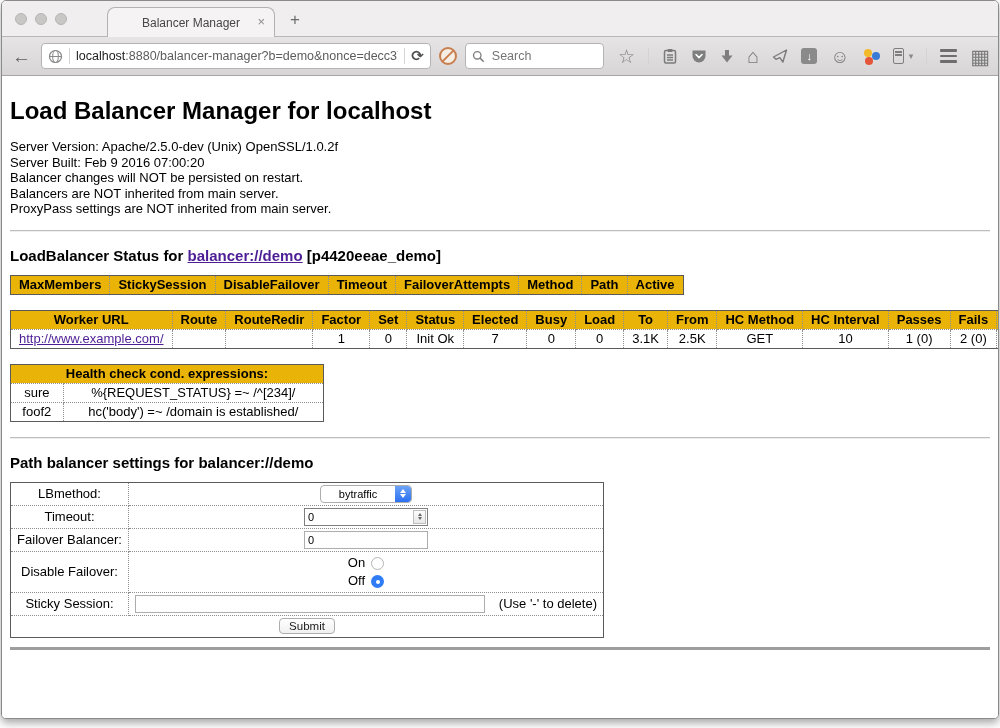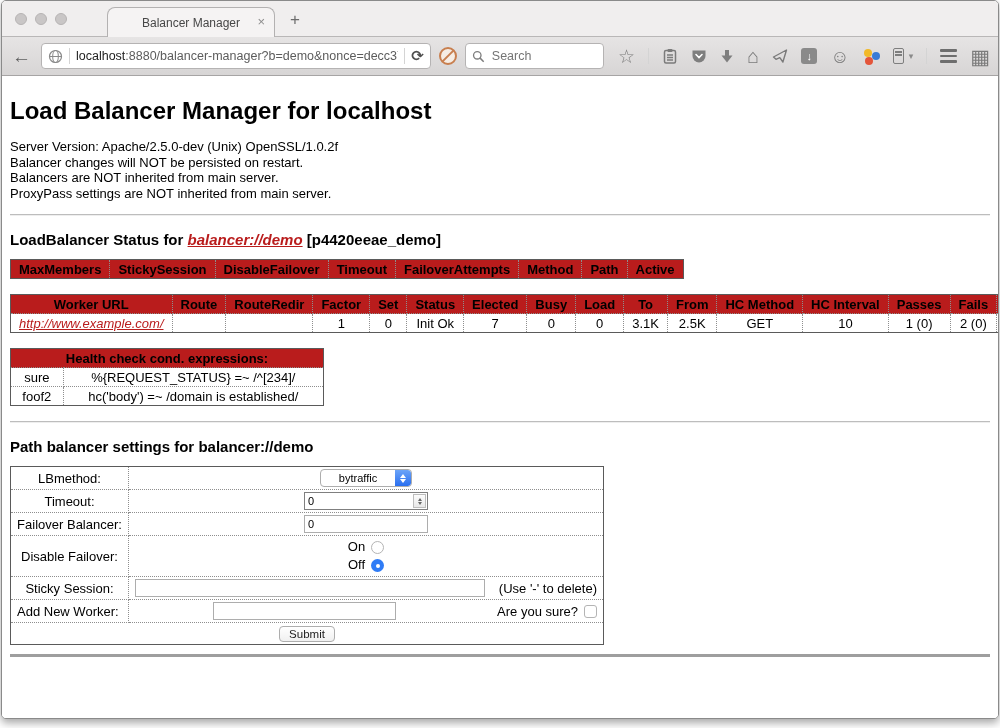--- a/index.html
+++ b/index.html
@@ -53,24 +53,24 @@
   .hamburger { display:flex; flex-direction:column; gap:3px; }
   .hamburger i { width:17px; height:2.5px; background:#6e6e6e; border-radius:1px; }
 
   
   .content { background:#fff; height:643px; padding:0 8px; overflow:hidden; color:#000; }
   h1.pagetitle { font-size:24px; margin:21px 0 14px 0; letter-spacing:0; }
   .svinfo { font-size:13px; line-height:15.6px; }
   hr.rule { border:0; height:2px; background:#bdbdbd; border-bottom:1px solid #eee; margin:13px 0 0 0; }
   hr.rule-bottom { border:0; height:3px; background:#9e9e9e; margin:9px 0 0 0; }
   h3.sect { font-size:15px; margin:15px 0 11px 0; }
-  a.plink { color:#b91c1c; text-decoration:underline;font-style:italic; }
+  a.plink { color:#4c1d95; text-decoration:underline; }
   table.apache { border-collapse:collapse; border:1px solid #5a5a5a; font-size:13px; margin-bottom:15px; }
   table.apache th, table.apache td { border:1px dotted #8e8e8e; padding:1px 8px; text-align:center; height:19px; white-space:nowrap; }
-  table.apache th { background:#b91c1c; }
+  table.apache th { background:#eab308; }
   .t-balancer { width:616px; }
   .t-worker  { width:960px; }
   .t-hc      { width:314px; }
   td.leftcell { text-align:left; }
 
   
   table.formtbl { border-collapse:collapse; border:1px solid #5a5a5a; font-size:13px; width:594px; margin-top:4px; }
   table.formtbl td { border:1px dotted #8e8e8e; padding:2px 6px; height:22px; }
   td.flabel { width:118px; text-align:center;margin-left:18px; }
   td.fctrl  { text-align:center; }
@@ -188,20 +188,21 @@
           </span>
         <span class="gicon" style="font-size:21px">▦</span>
       </div>
     </div>
 
     <div class="content">
       <h1 class="pagetitle">Load Balancer Manager for localhost</h1>
 
       <div class="svinfo">
         <div>Server Version: Apache/2.5.0-dev (Unix) OpenSSL/1.0.2f</div>
+        <div>Server Built: Feb 9 2016 07:00:20</div>
         <div>Balancer changes will NOT be persisted on restart.</div>
         <div>Balancers are NOT inherited from main server.</div>
         <div>ProxyPass settings are NOT inherited from main server.</div>
       </div>
 
       <hr class="rule">
 
       <h3 class="sect"><span>LoadBalancer Status for </span><a class="plink" href="#">balancer://demo</a><span> [p4420eeae_demo]</span></h3>
 
       <table class="apache t-balancer">
@@ -324,30 +325,20 @@
         <tr>
           <td class="flabel">Sticky Session:</td>
           <td>
             <div class="stickyrow">
               <input class="textfield" style="width: 350px;">
               <span class="hint">(Use '-' to delete)</span>
             </div>
           </td>
         </tr>
         <tr>
-          <td class="flabel" style="text-align:left">Add New Worker:</td>
-          <td>
-            <div class="workerrow">
-              <input class="textfield" style="width: 183px;">
-              <span class="sure">Are you sure?</span>
-              <span class="checkbox"></span>
-            </div>
-          </td>
-        </tr>
-        <tr>
           <td colspan="2" style="text-align:center">
             <button class="submit">Submit</button>
           </td>
         </tr>
       </tbody>
         </table>
 
       <hr class="rule-bottom">
     </div>
   </div>

